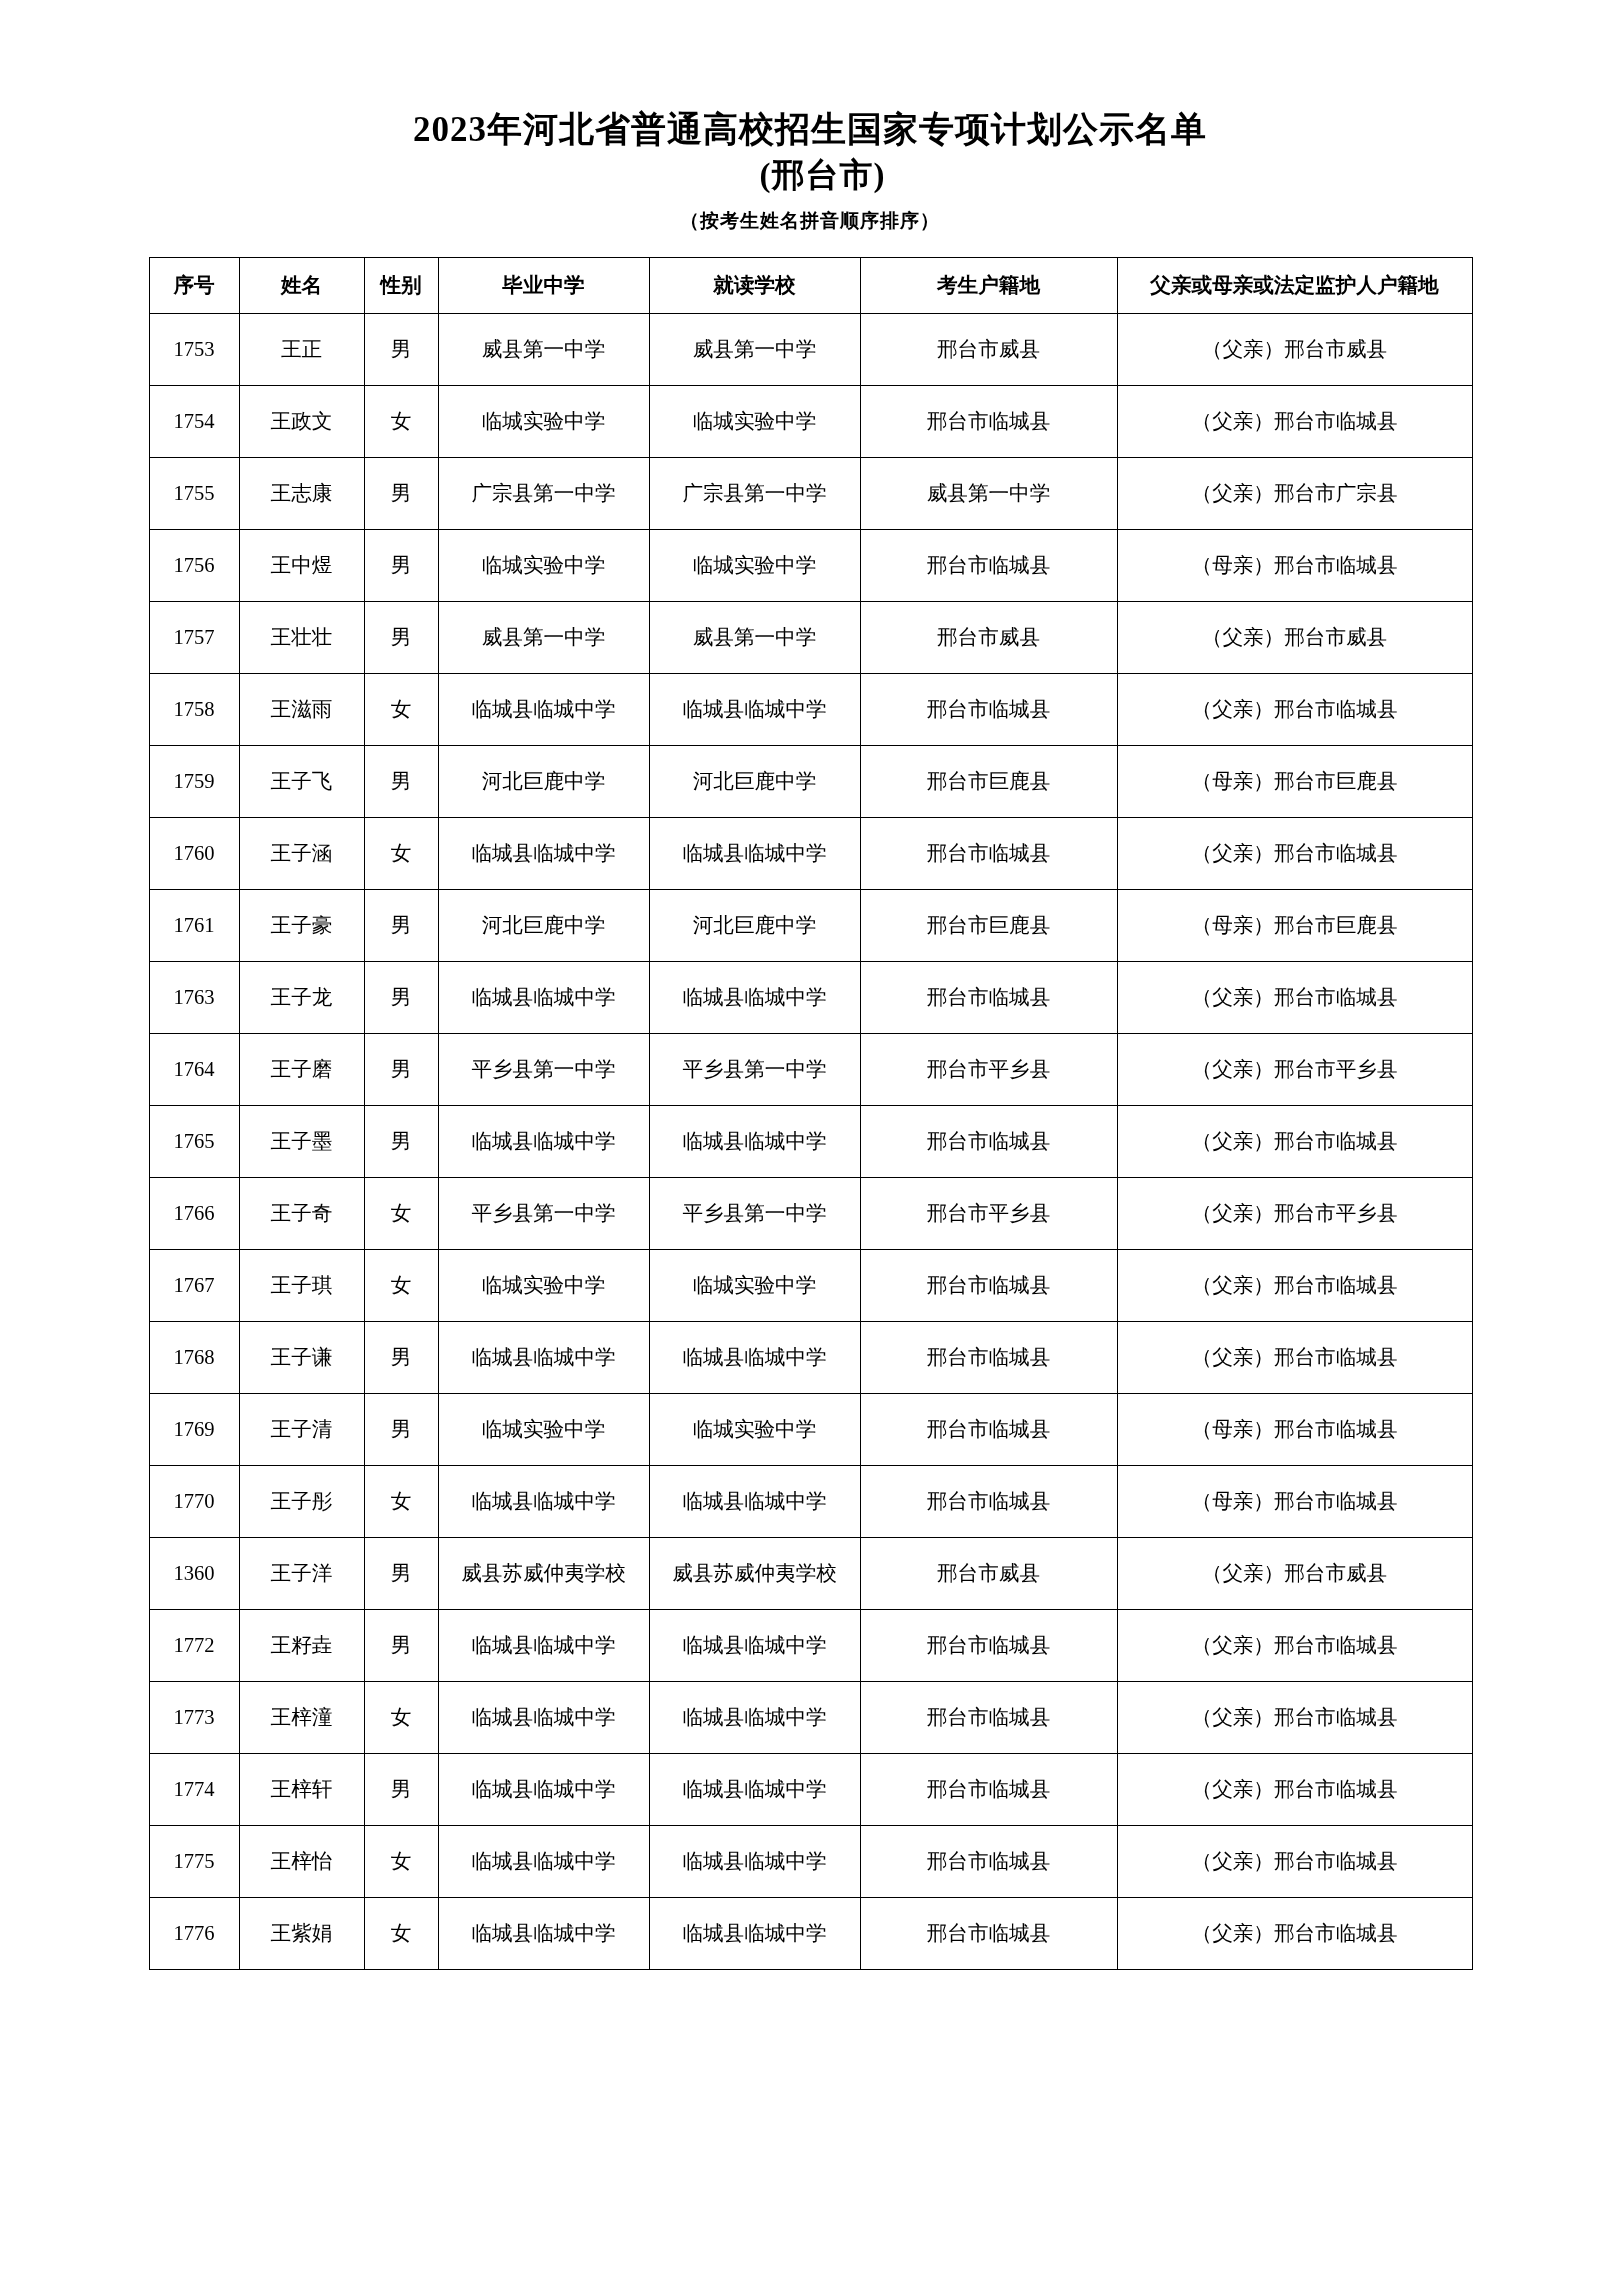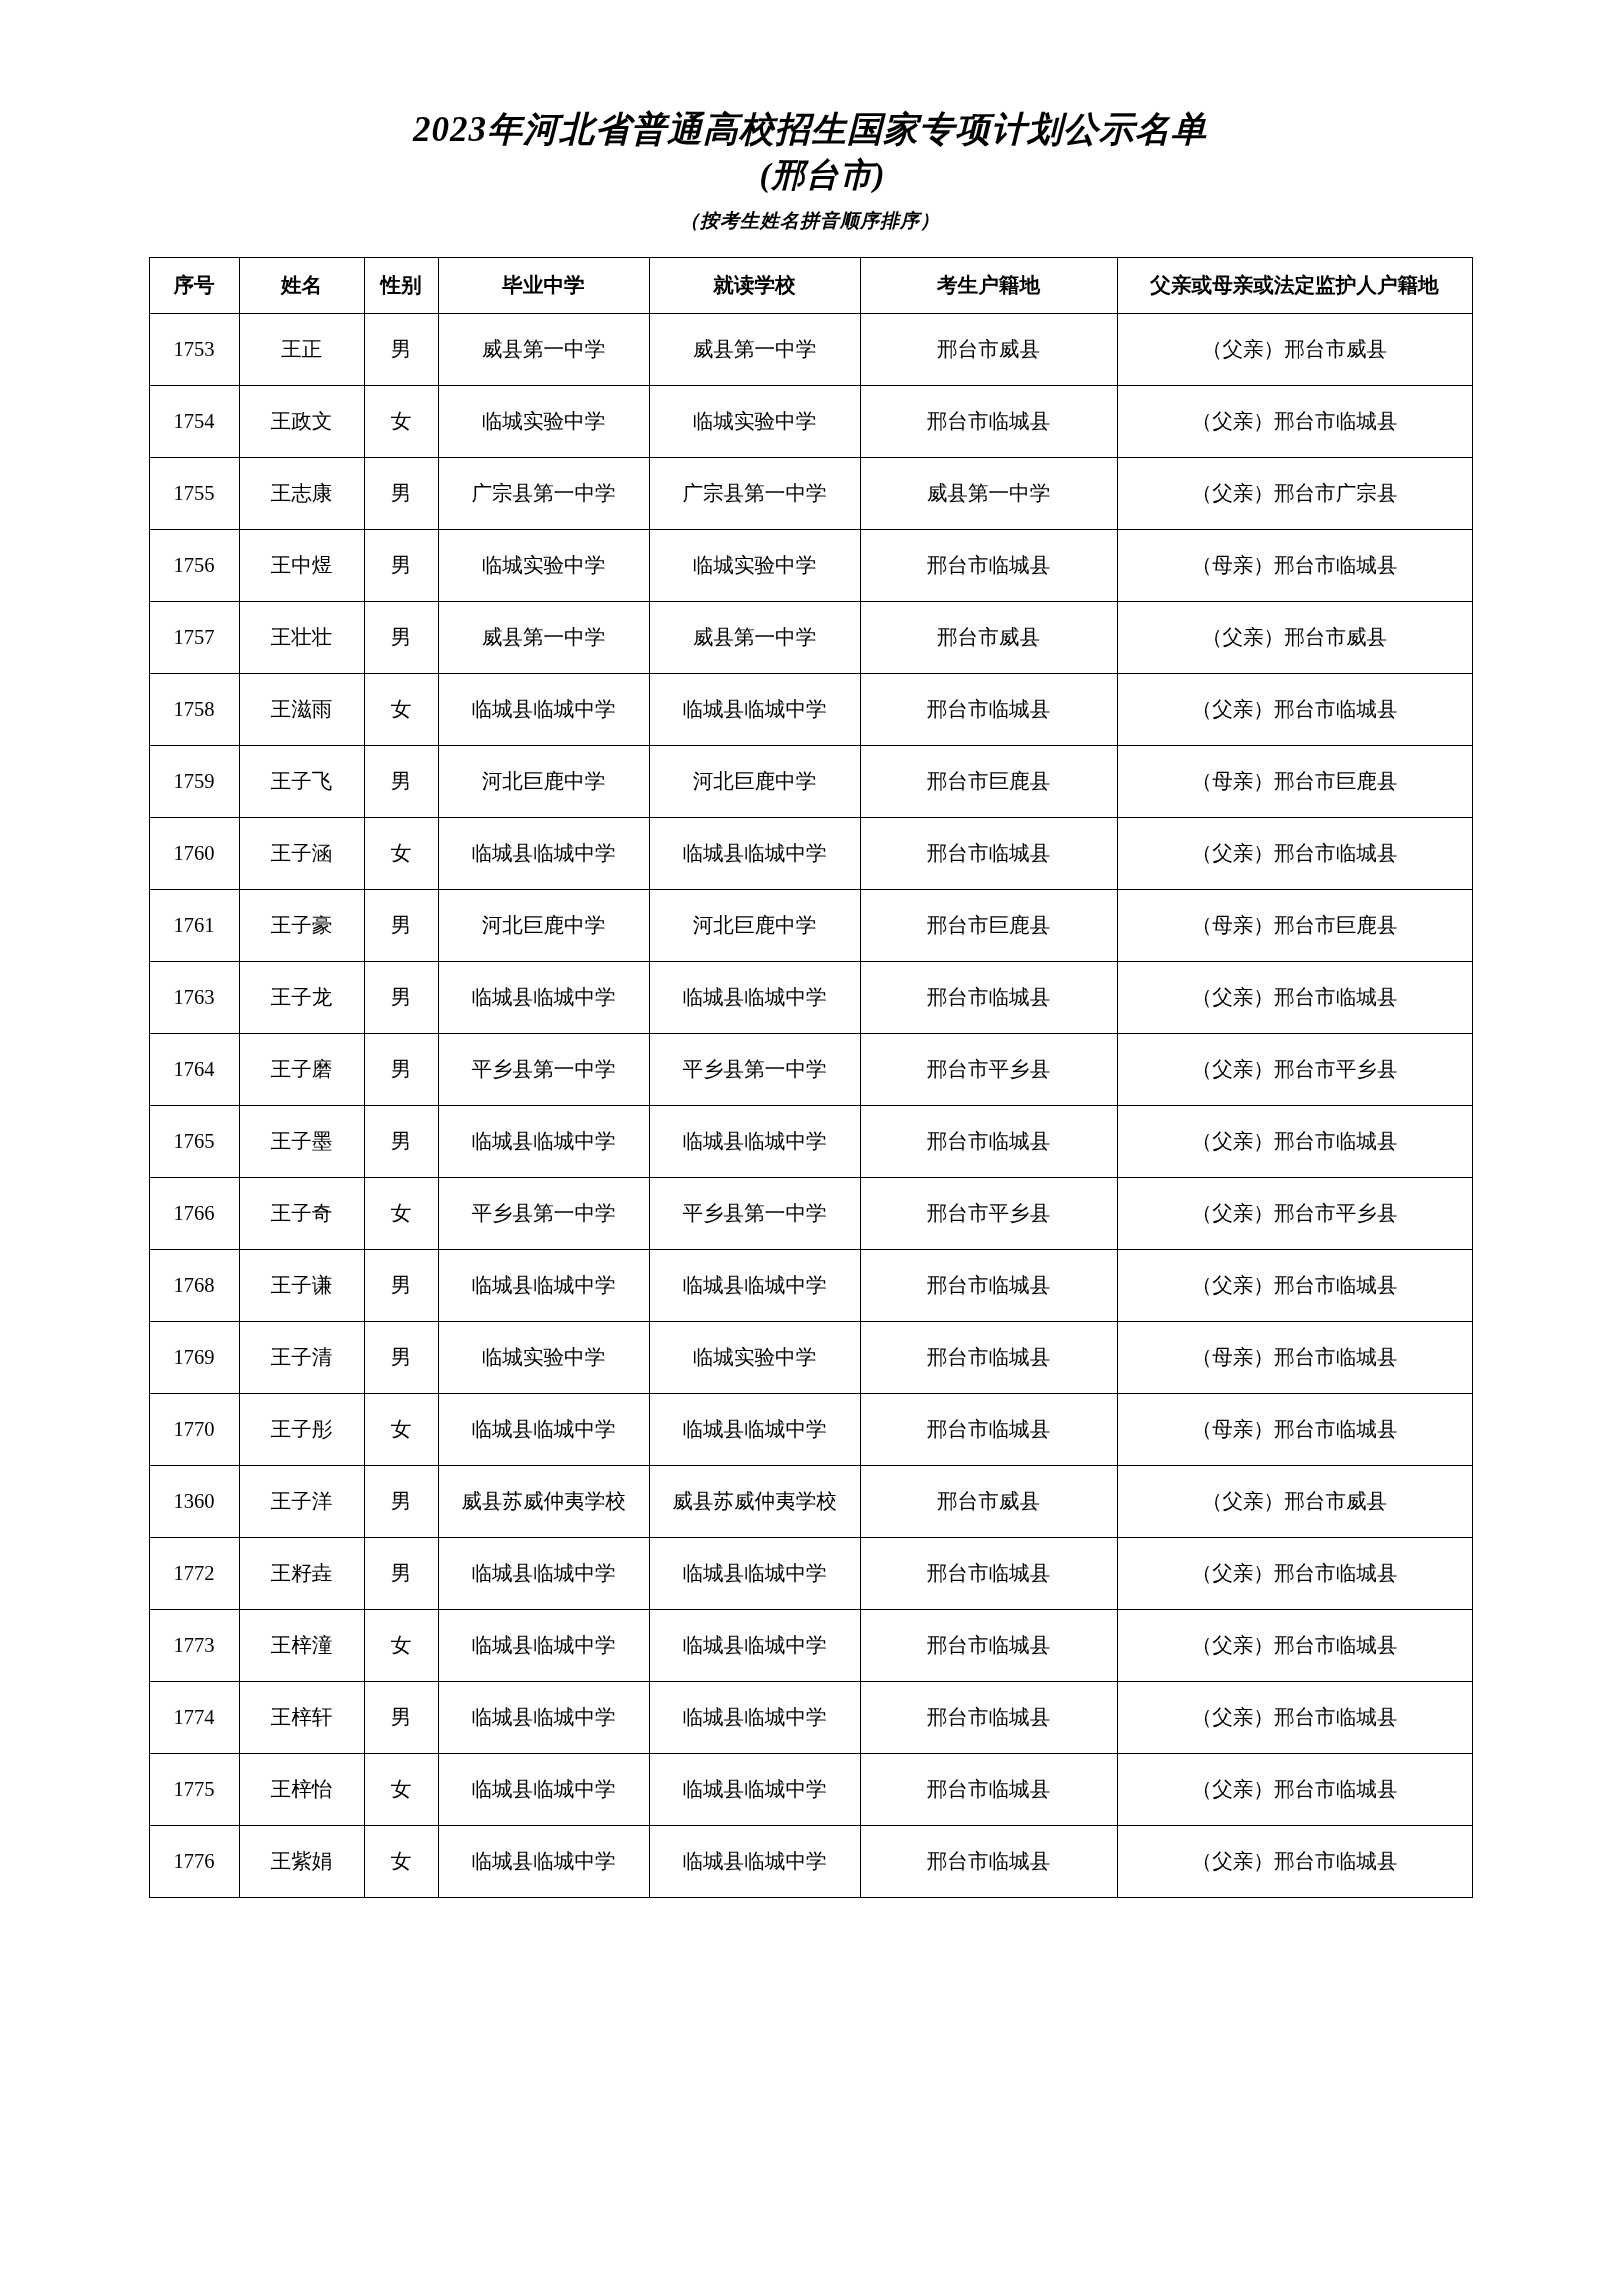--- a/index.html
+++ b/index.html
@@ -16,21 +16,20 @@
   .page {
     position: relative;
     width: 1620px;
     height: 2293px;
     box-sizing: border-box;
     padding: 0;
   }
   .title-block {
     text-align: center;
     padding-top: 106px;
-    font-style: italic;
   }
   .doc-title {
     font-size: 35px;
     font-weight: bold;
     line-height: 1.35;
     letter-spacing: 1px;
   }
   .doc-subtitle {
     font-size: 33px;
     font-weight: bold;
@@ -224,20 +223,29 @@
           <tr>
             <td>1766</td>
             <td>王子奇</td>
             <td>女</td>
             <td class="cell-school">平乡县第一中学</td>
             <td class="cell-school">平乡县第一中学</td>
             <td>邢台市平乡县</td>
             <td class="cell-guardian">（父亲）邢台市平乡县</td>
           </tr>
           <tr>
+            <td>1767</td>
+            <td>王子琪</td>
+            <td>女</td>
+            <td class="cell-school">临城实验中学</td>
+            <td class="cell-school">临城实验中学</td>
+            <td>邢台市临城县</td>
+            <td class="cell-guardian">（父亲）邢台市临城县</td>
+          </tr>
+          <tr>
             <td>1768</td>
             <td>王子谦</td>
             <td>男</td>
             <td class="cell-school">临城县临城中学</td>
             <td class="cell-school">临城县临城中学</td>
             <td>邢台市临城县</td>
             <td class="cell-guardian">（父亲）邢台市临城县</td>
           </tr>
           <tr>
             <td>1769</td>

